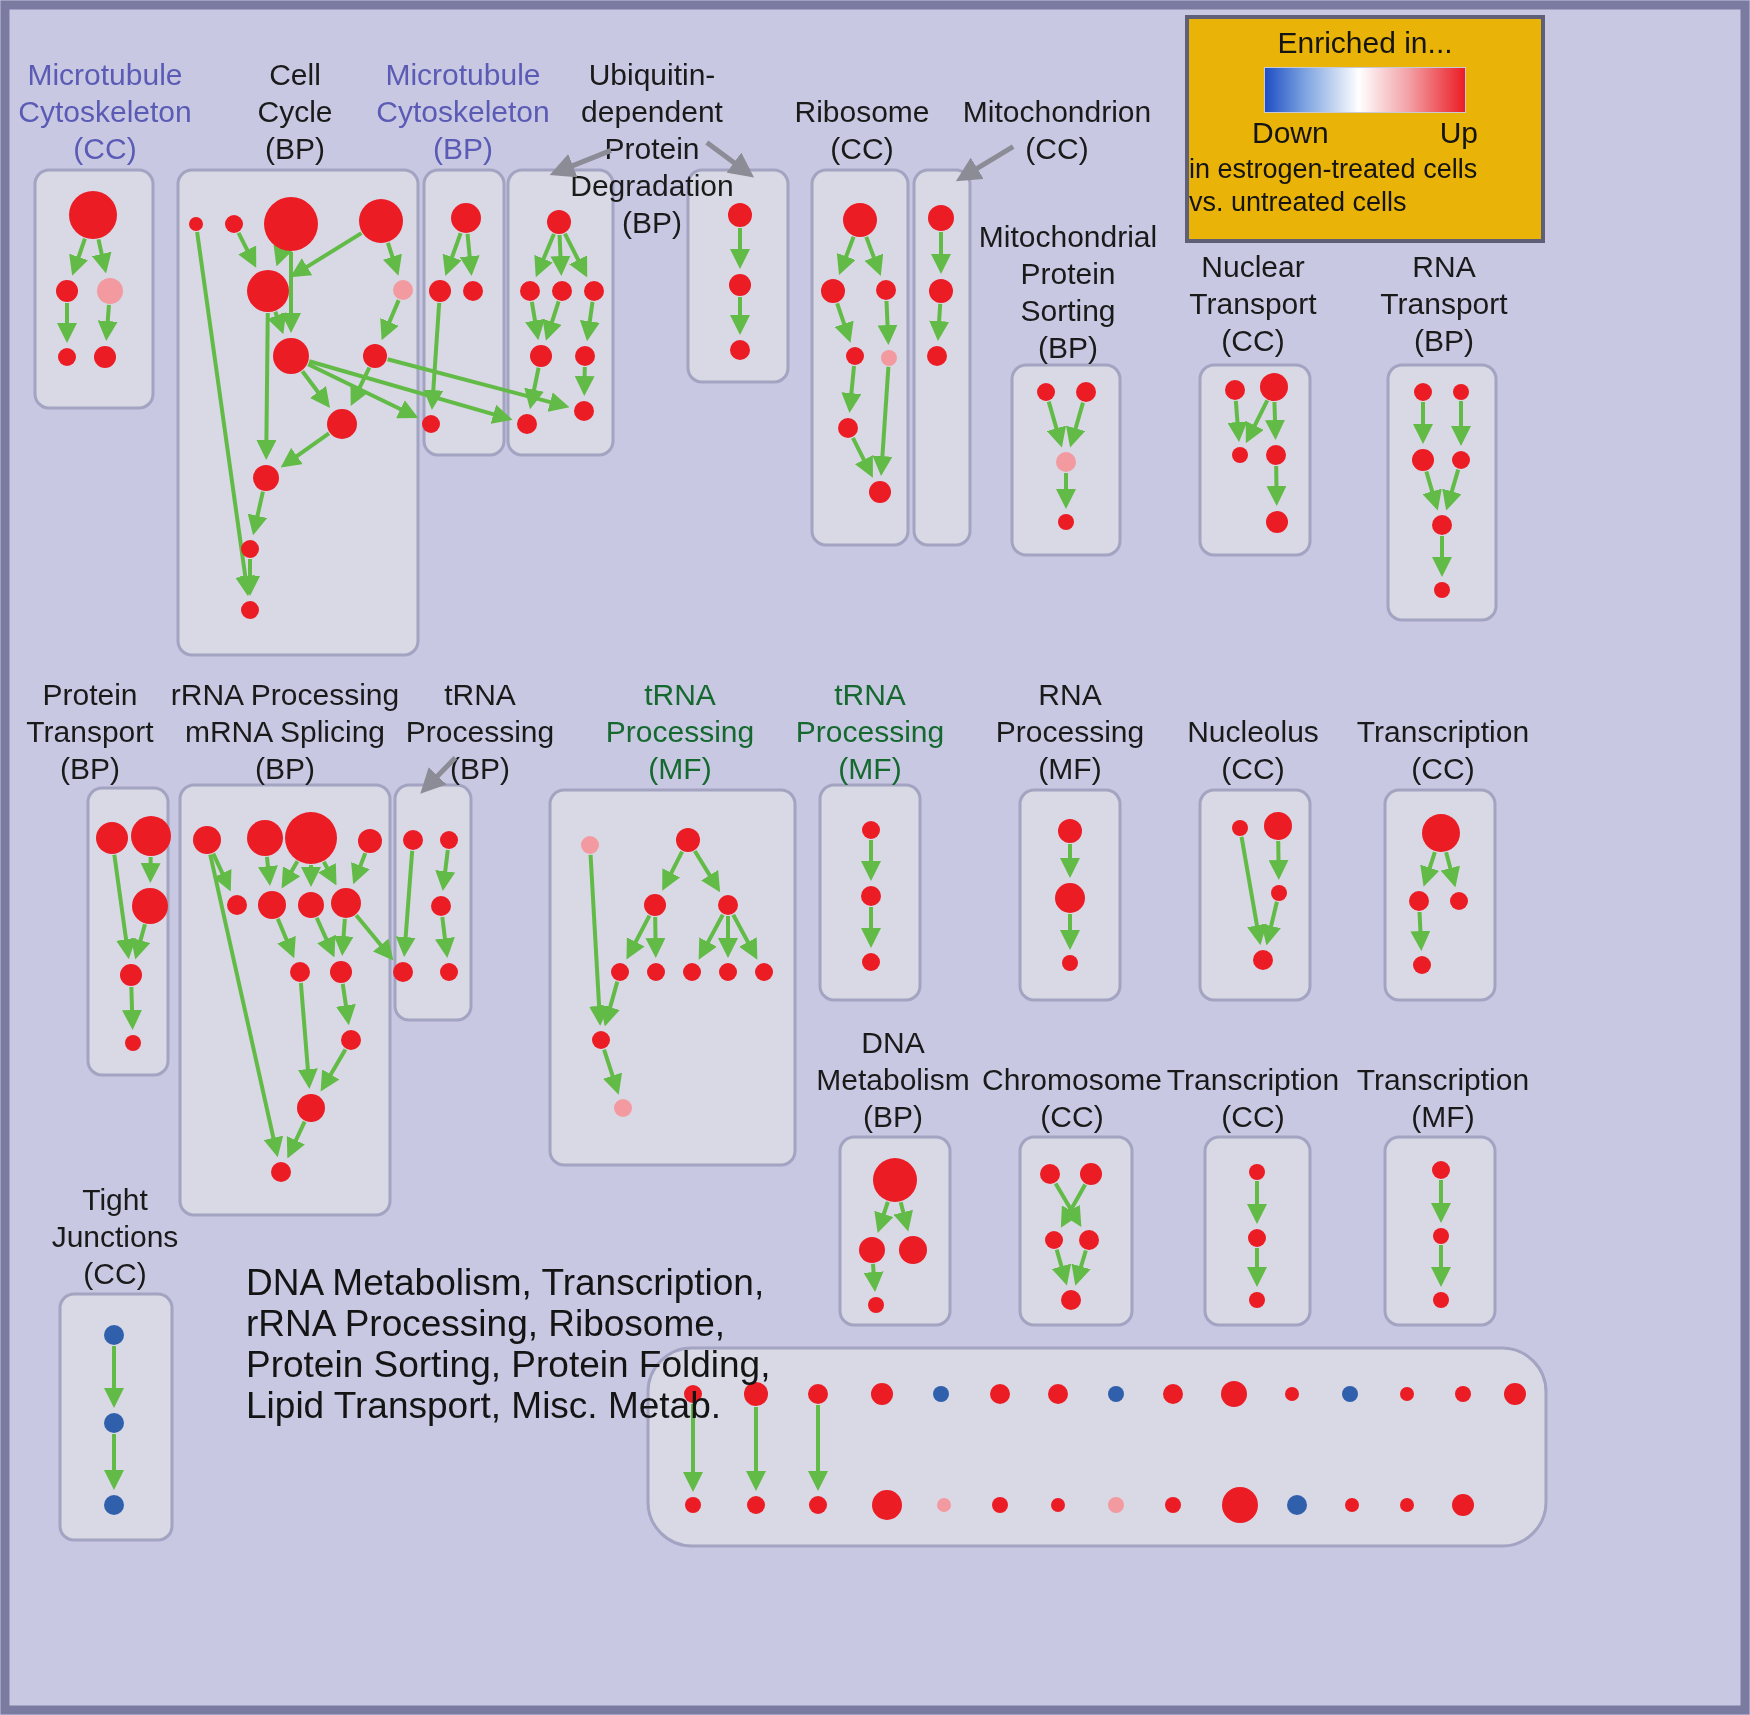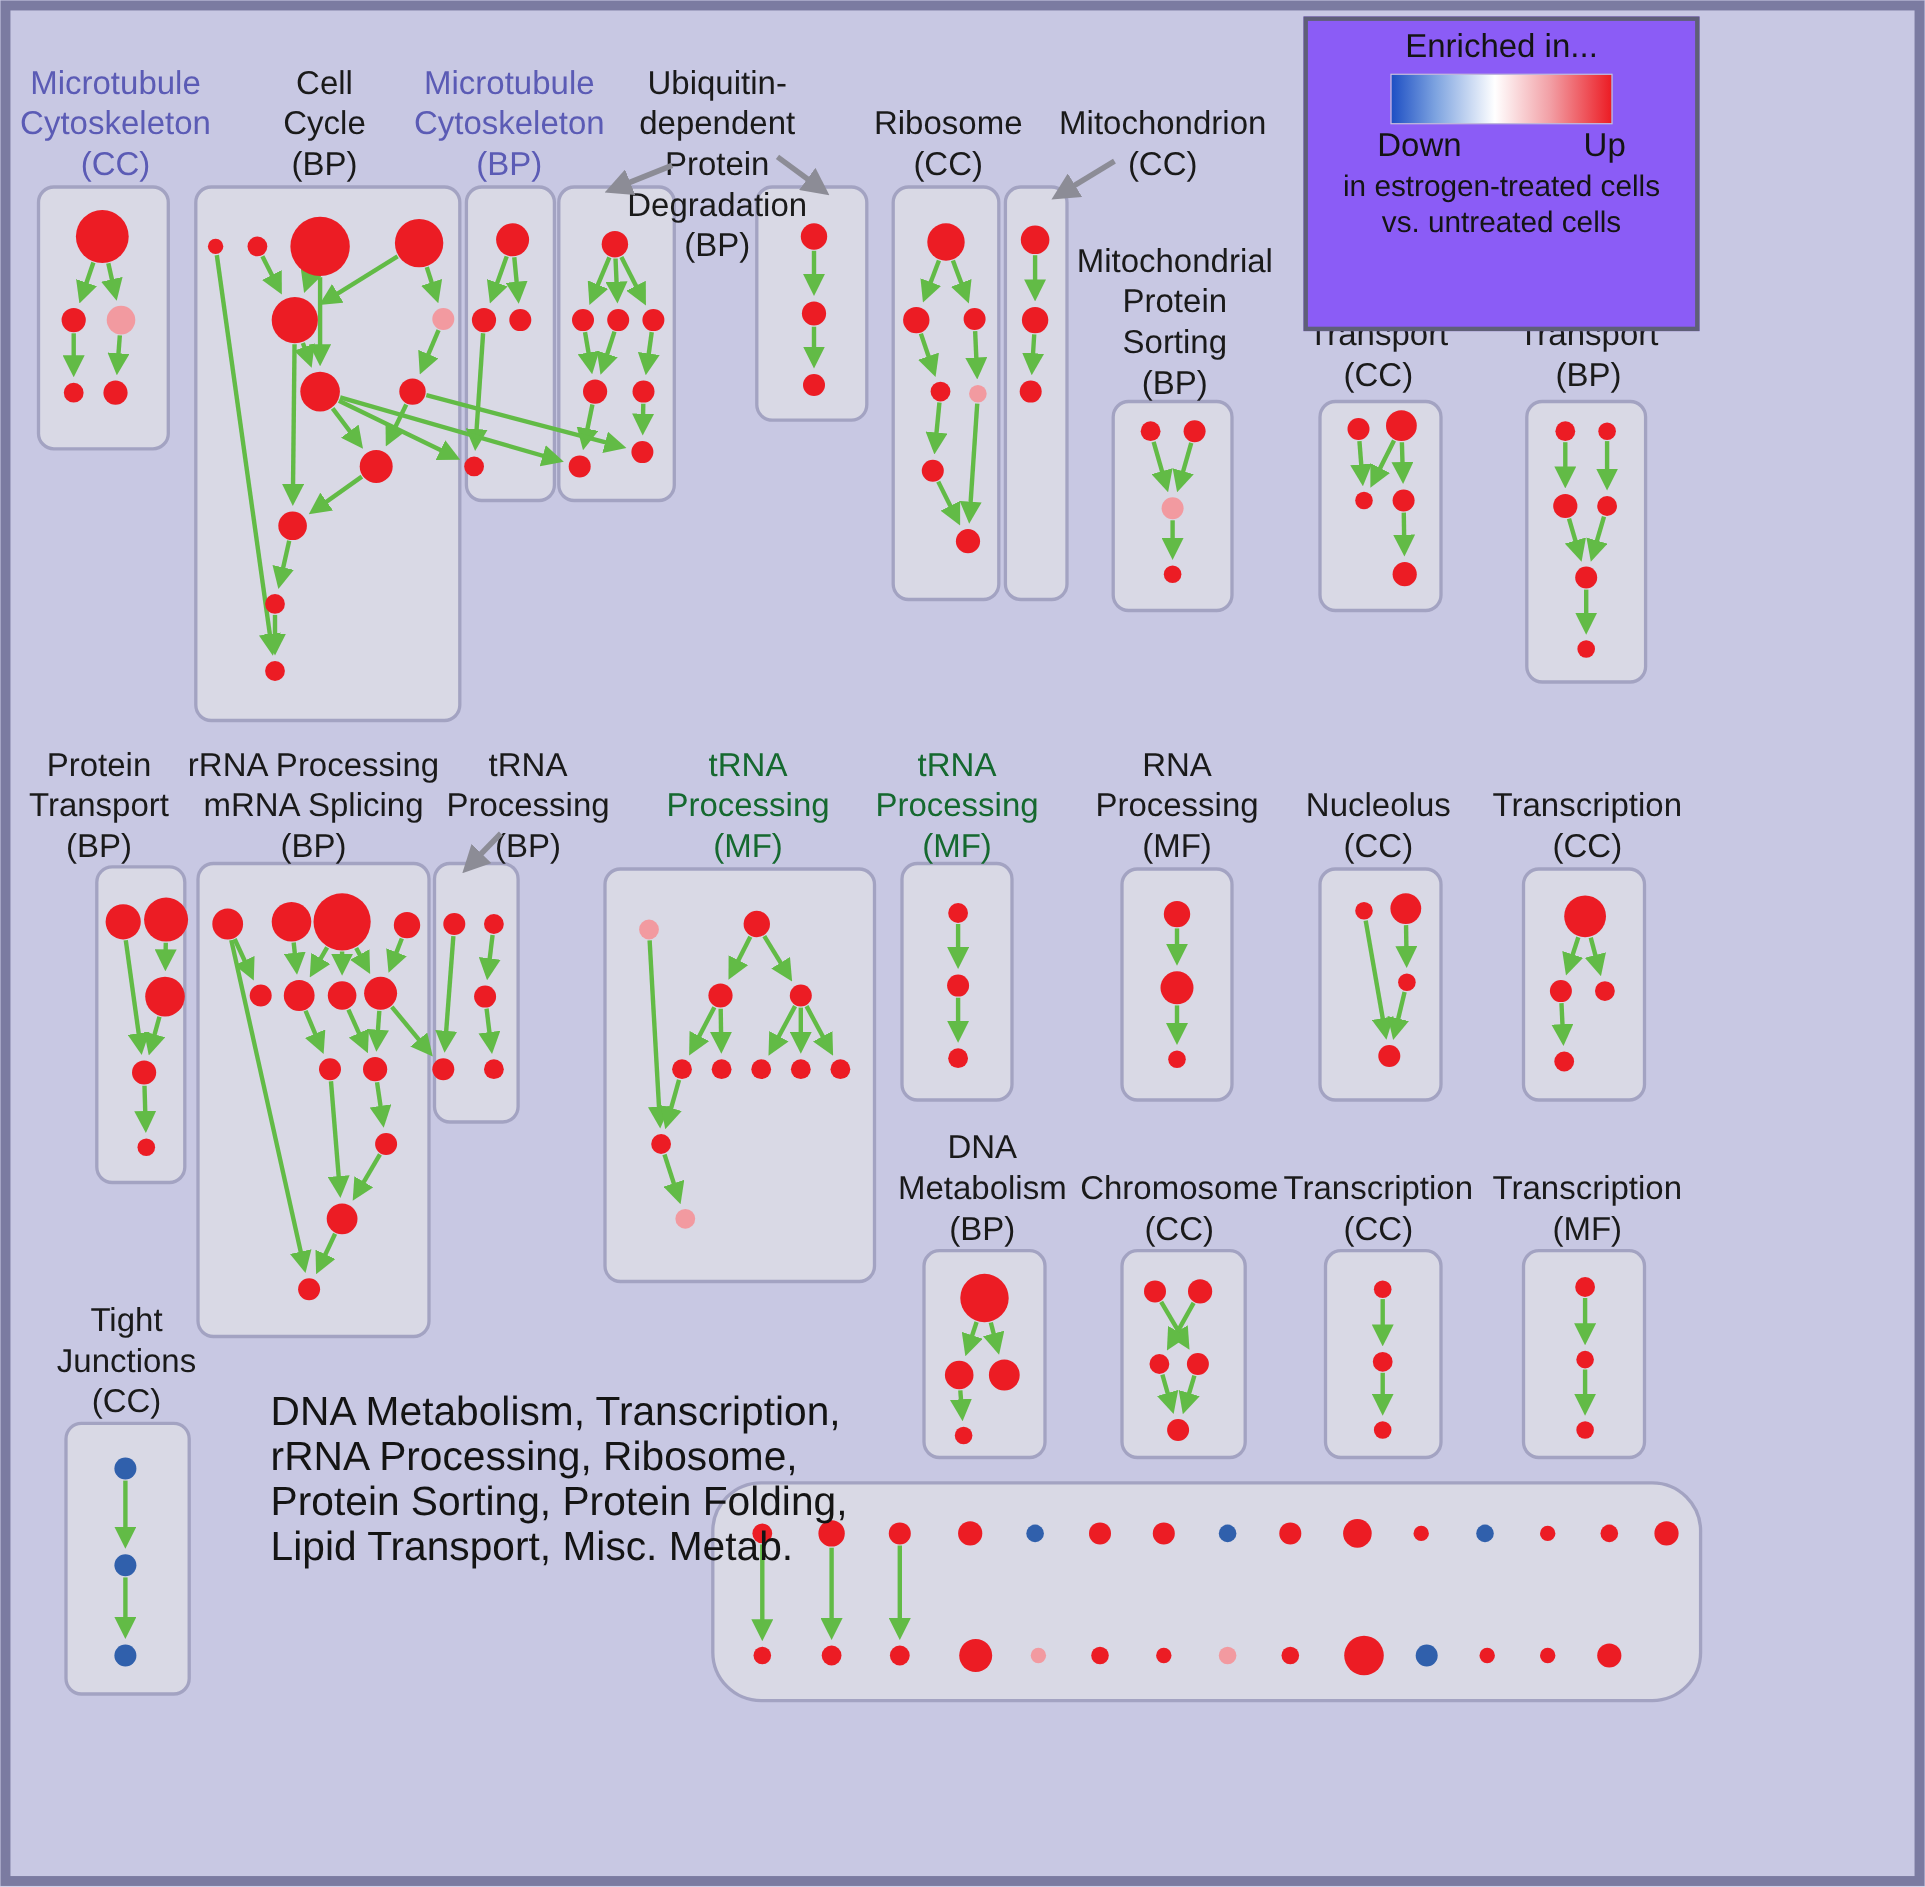--- a/index.html
+++ b/index.html
@@ -1,26 +1,26 @@
 <!DOCTYPE html>
 <html><head>
 <meta charset="utf-8">
 <style>
   html,body{margin:0;padding:0;}
   body{font-family:"Liberation Sans",sans-serif;}
   #canvas{position:relative;width:1750px;height:1715px;overflow:hidden;}
   #figure-svg{position:absolute;left:0;top:0;}
   #figure-svg text{font-family:"Liberation Sans",sans-serif;font-size:30px;}
-  .legend{position:absolute;left:1185px;top:15px;width:360px;height:286px;
-          box-sizing:border-box;border:4px solid #5f5f78;background:#8b5cf6;z-index:5;}
+  .legend{position:absolute;left:1185px;top:15px;width:360px;height:228px;
+          box-sizing:border-box;border:4px solid #5f5f78;background:#eab308;z-index:5;}
   .legend-title{margin-top:7px;text-align:center;font-size:30px;color:#141414;}
   .legend-bar{width:200px;height:44px;margin:7px auto 0 auto;border:1px solid #c9c9d6;}
   .legend-updown{display:flex;justify-content:space-between;width:226px;margin:3px auto 0 auto;
                  font-size:30px;color:#141414;align-items:flex-end;}
-  .legend-sub{text-align:center;font-size:27px;line-height:33px;color:#141414;margin-top:3px;}
+  .legend-sub{text-align:left;font-size:27px;line-height:33px;color:#141414;margin-top:3px;}
   .note{position:absolute;left:246px;top:1262px;font-size:37px;line-height:41px;color:#141414;z-index:5;}
 </style>
 </head>
 <body>
 
 <div id="canvas" style="background: rgb(200, 200, 227);">
 
   <svg id="figure-svg" width="1750" height="1715" viewBox="0 0 1750 1715">
       <defs>
         <marker id="arrow-green" viewBox="0 0 10 10" refX="7" refY="5" markerWidth="5" markerHeight="5" orient="auto-start-reverse">

